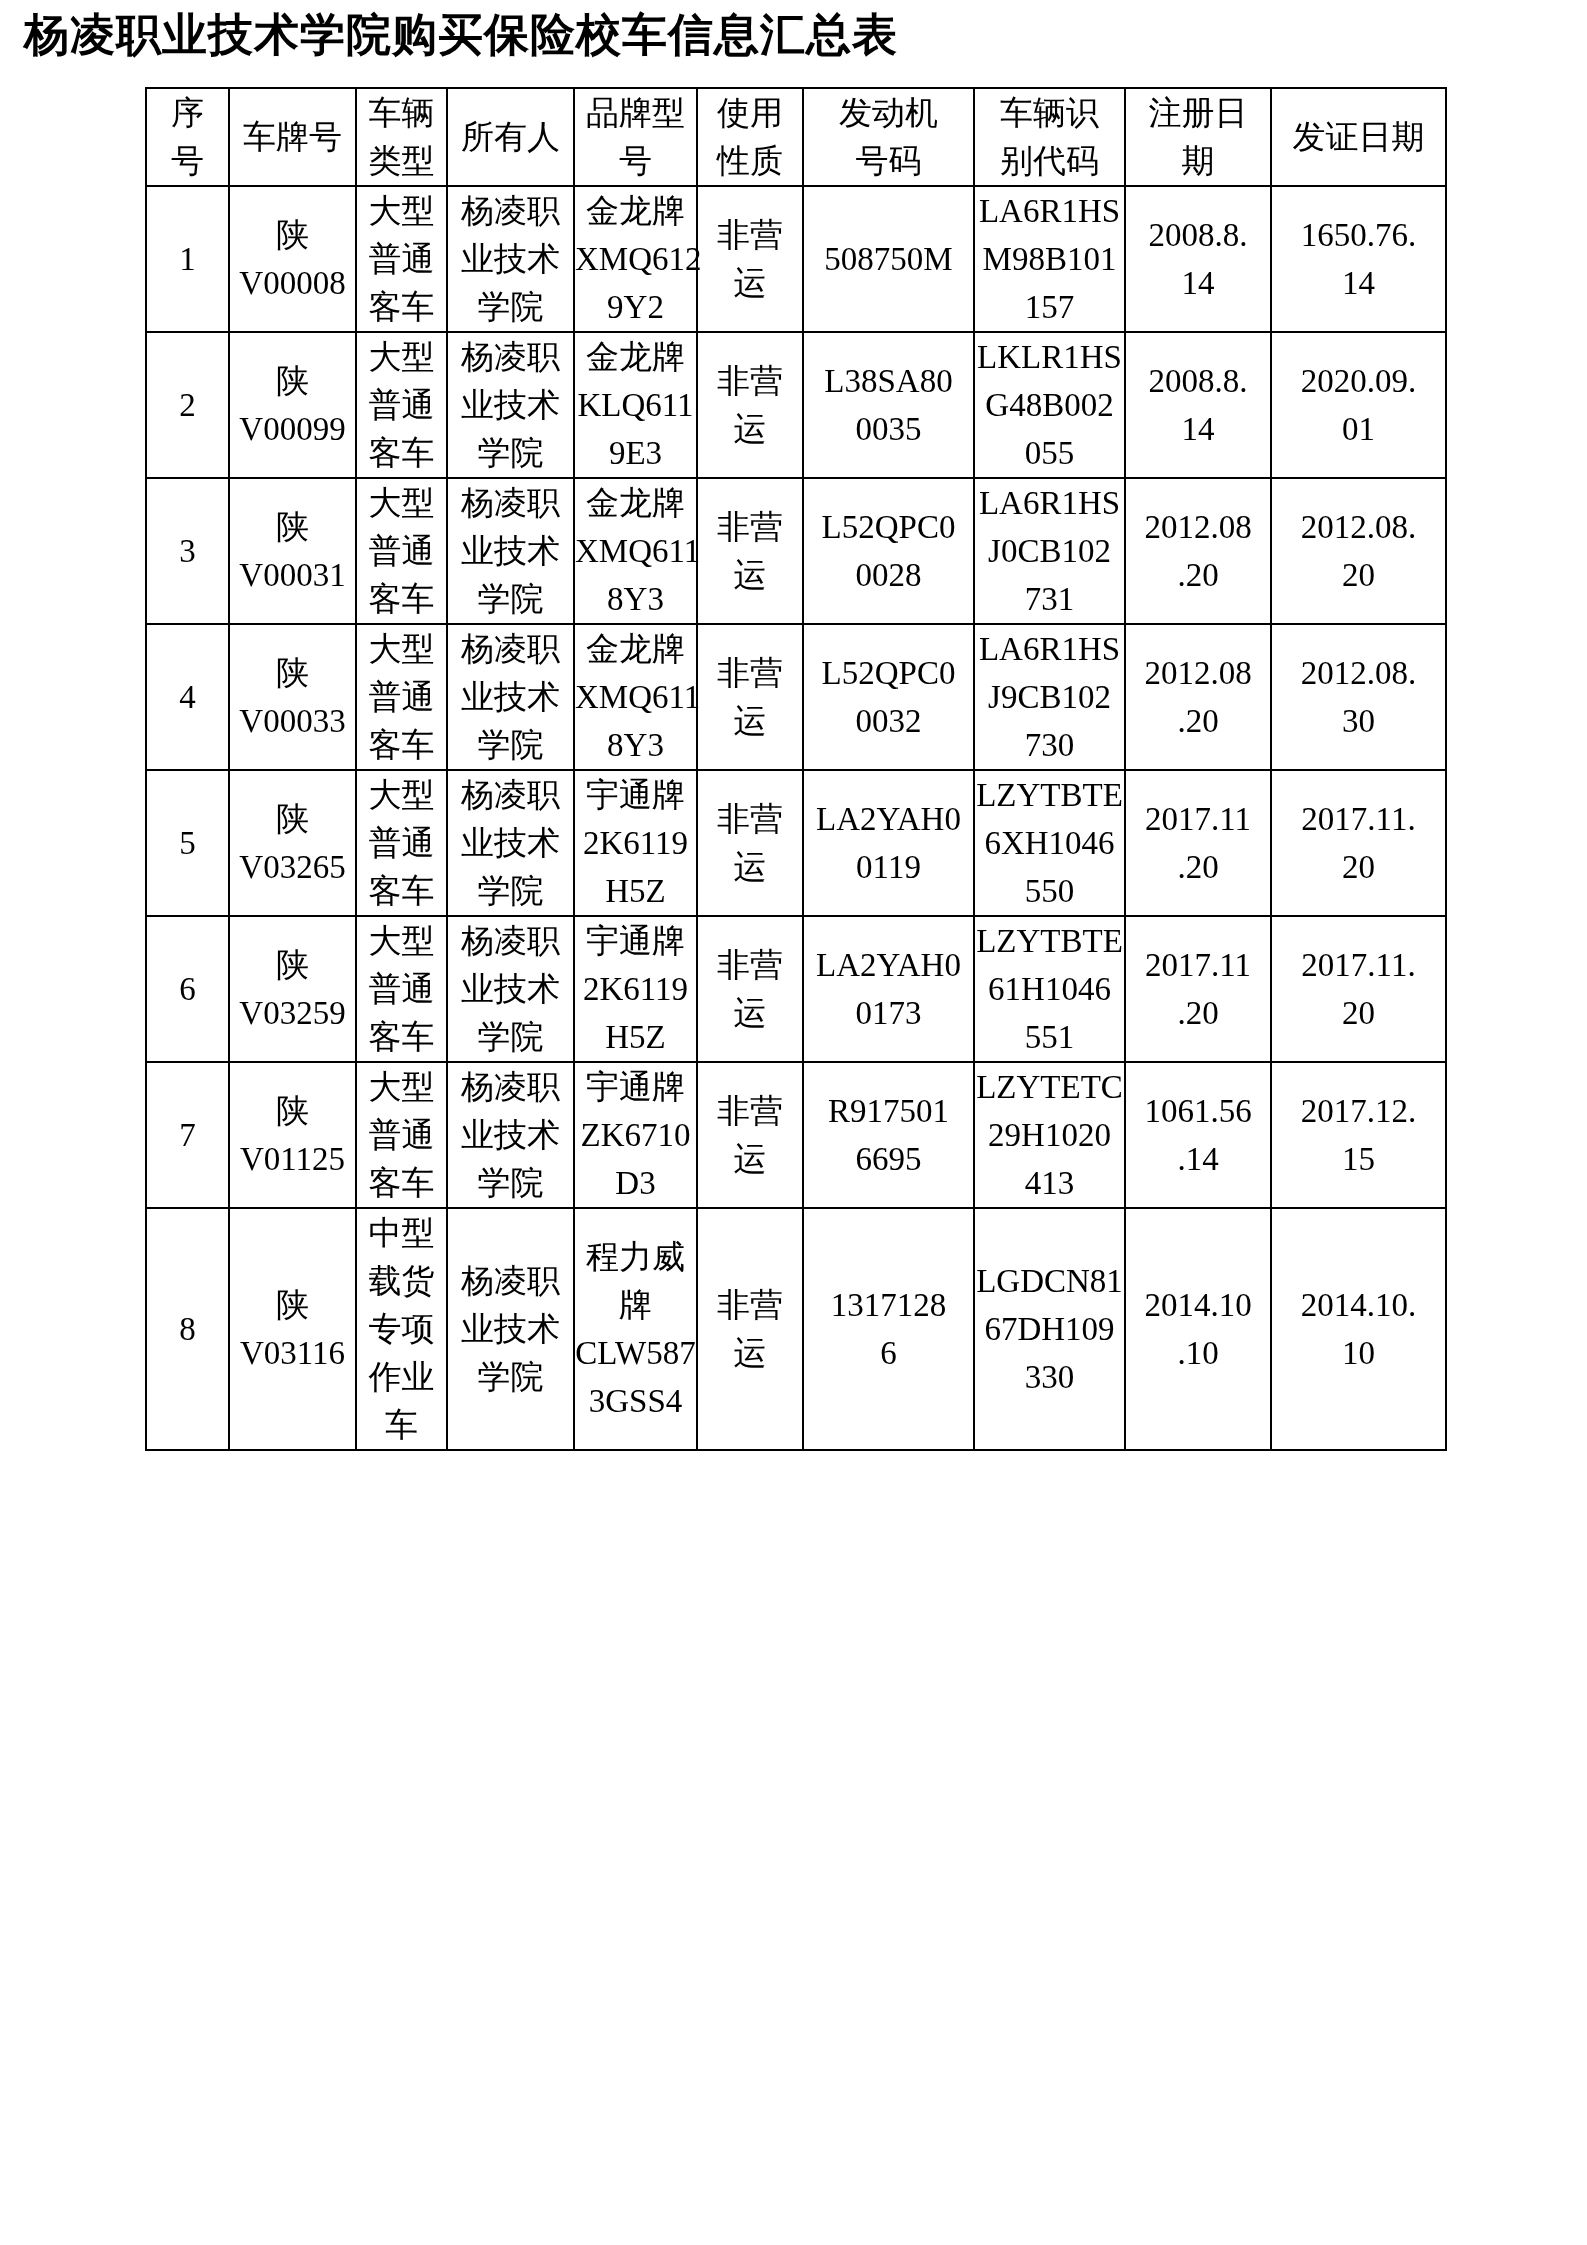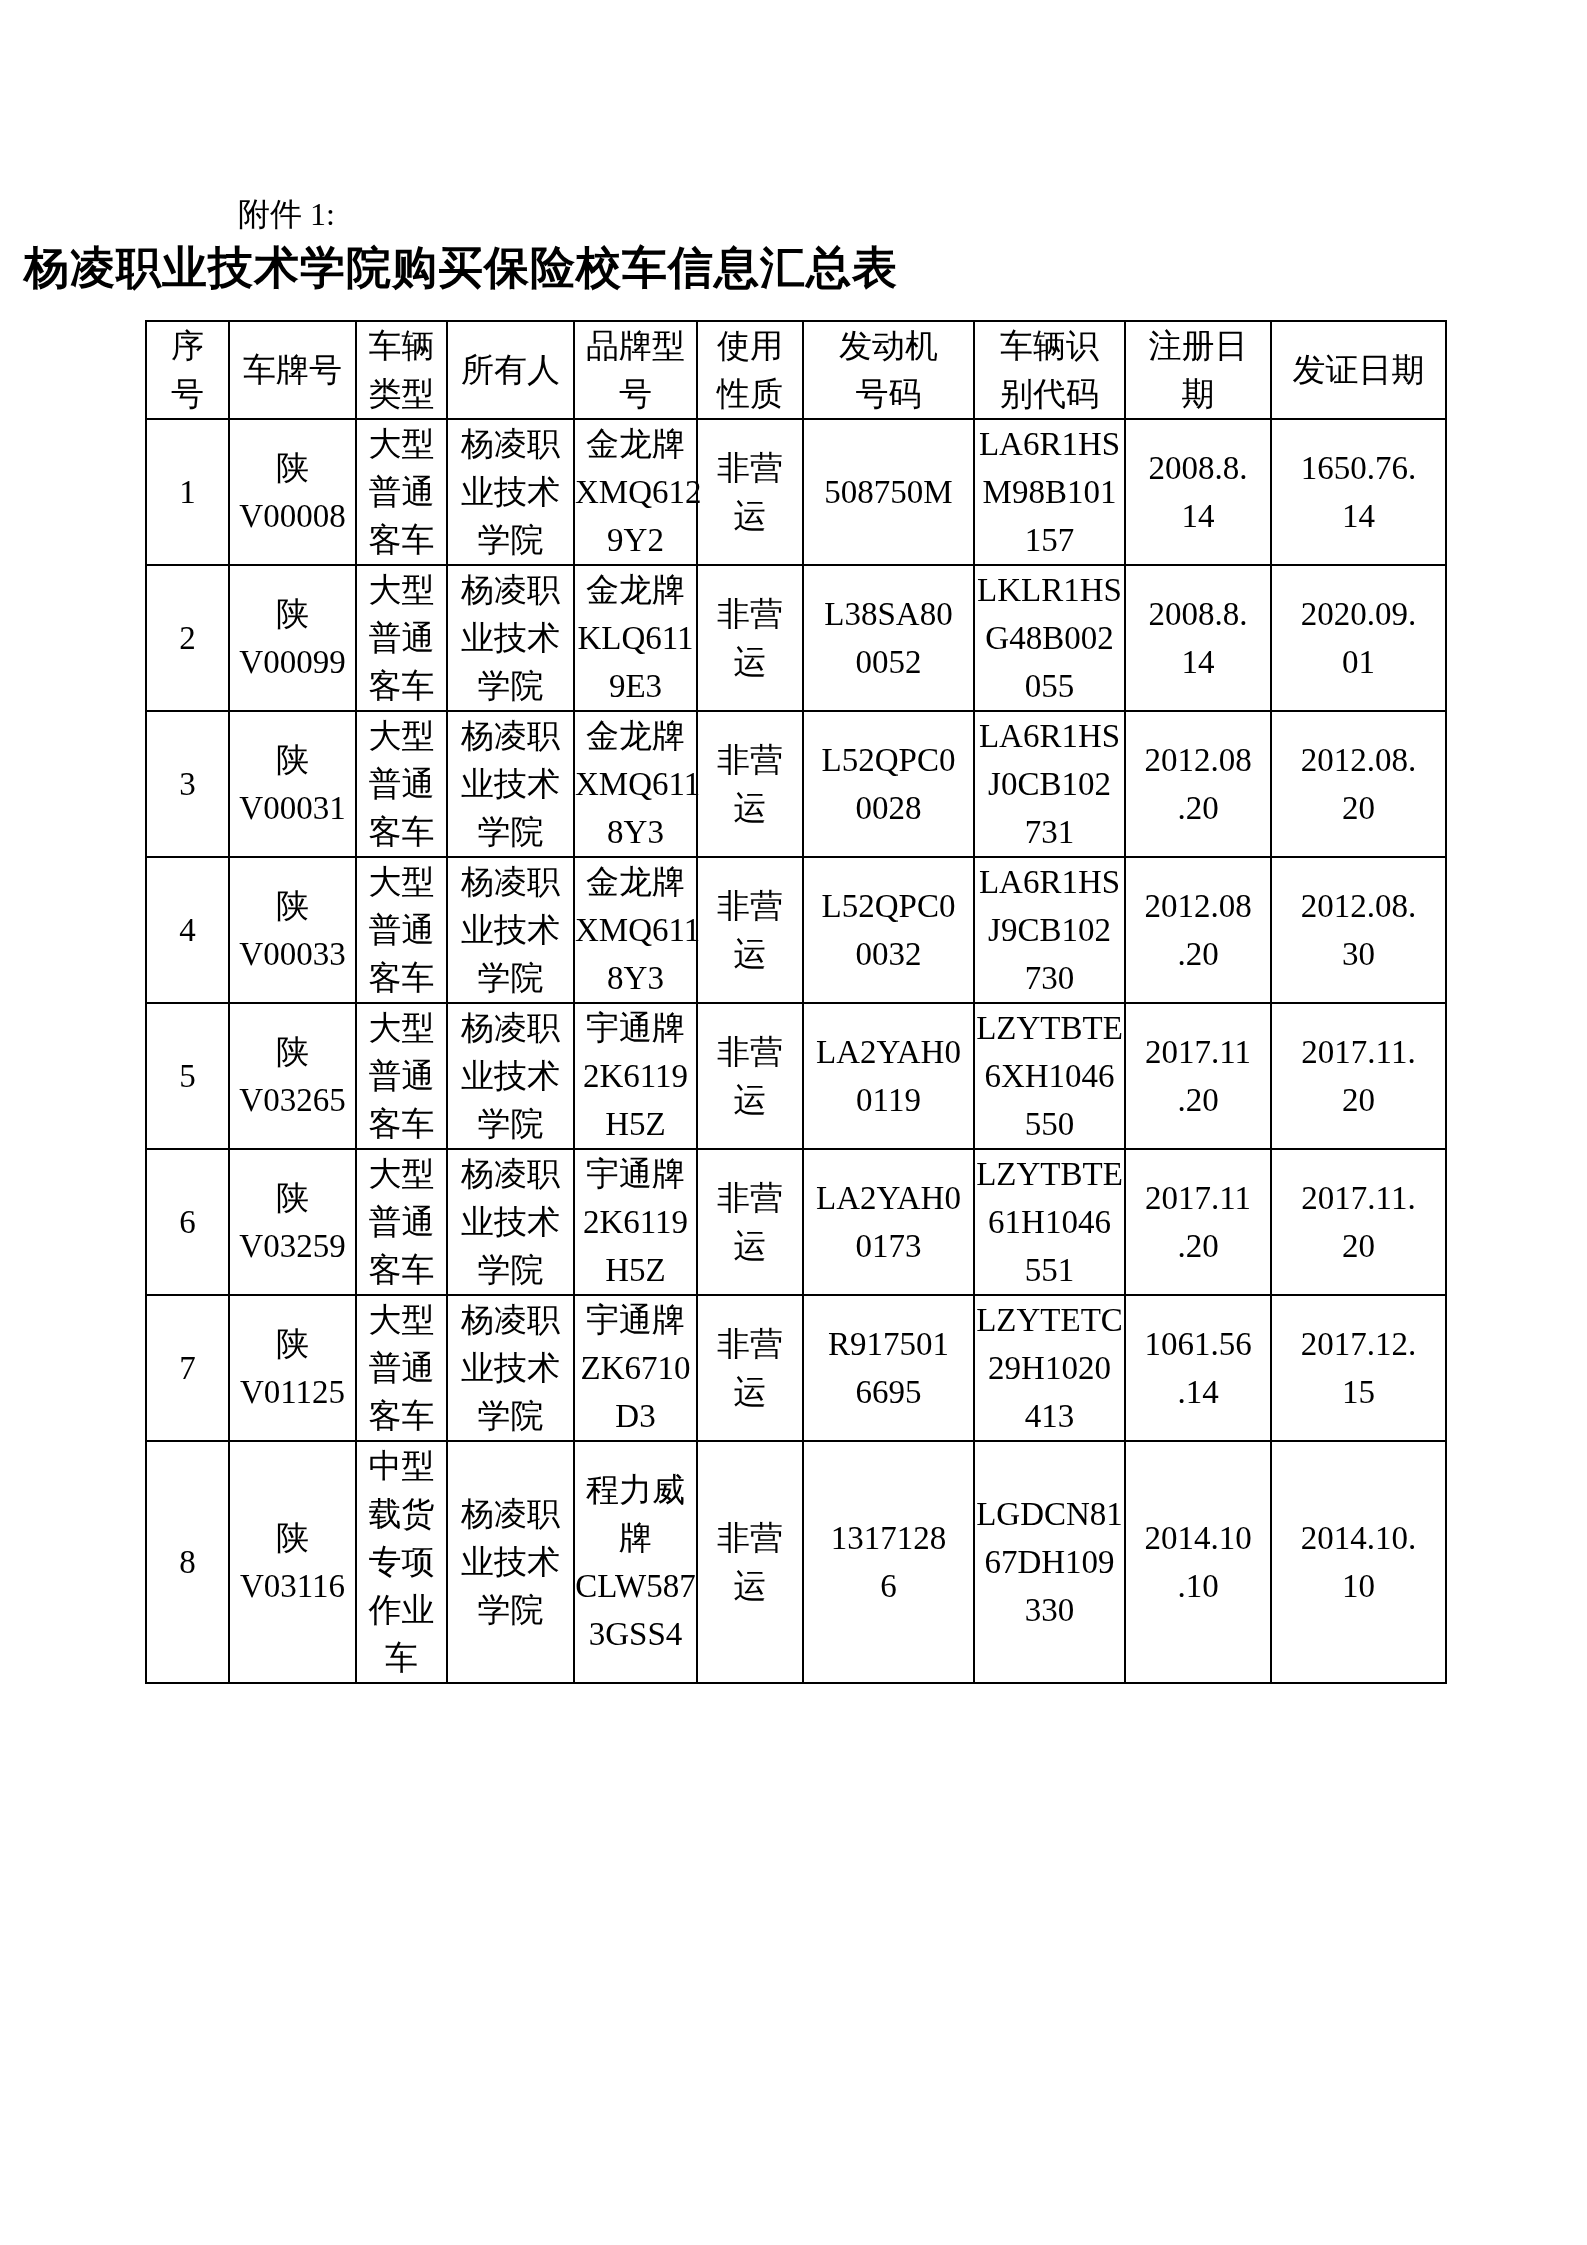--- a/index.html
+++ b/index.html
@@ -45,21 +45,20 @@
     padding: 0;
   }
   .info-table thead tr { height: 94px; }
   .info-table tbody tr { height: 146px; }
   .info-table tbody tr.tall { height: 239px; }
 </style>
 </head>
 <body>
 
 <div class="page">
-  <p class="attachment">附件 1:</p>
   <h1 class="doc-title">杨凌职业技术学院购买保险校车信息汇总表</h1>
   <table class="info-table">
     <colgroup id="colgroup">
         <col style="width: 83px;">
         <col style="width: 127px;">
         <col style="width: 91px;">
         <col style="width: 127px;">
         <col style="width: 123px;">
         <col style="width: 106px;">
         <col style="width: 171px;">
@@ -122,21 +121,21 @@
 客车</td>
           <td>杨凌职
 业技术
 学院</td>
           <td>金龙牌
 KLQ611
 9E3</td>
           <td>非营
 运</td>
           <td>L38SA80
-0052</td>
+0035</td>
           <td>LKLR1HS
 G48B002
 055</td>
           <td>2008.8.
 14</td>
           <td>2020.09.
 01</td>
         </tr>
         <tr>
           <td>3</td>

